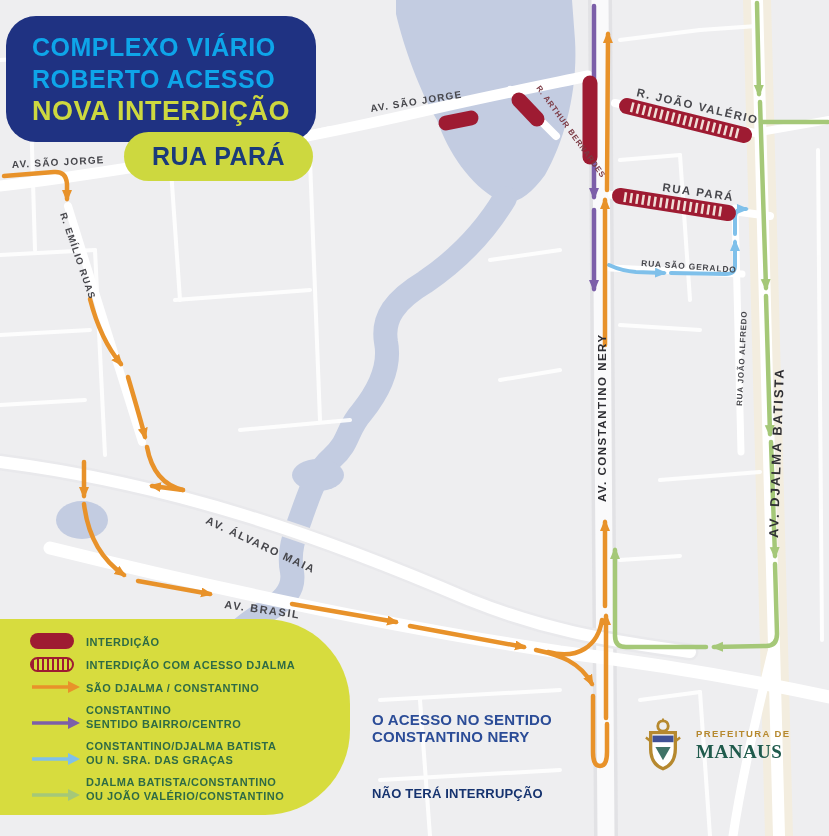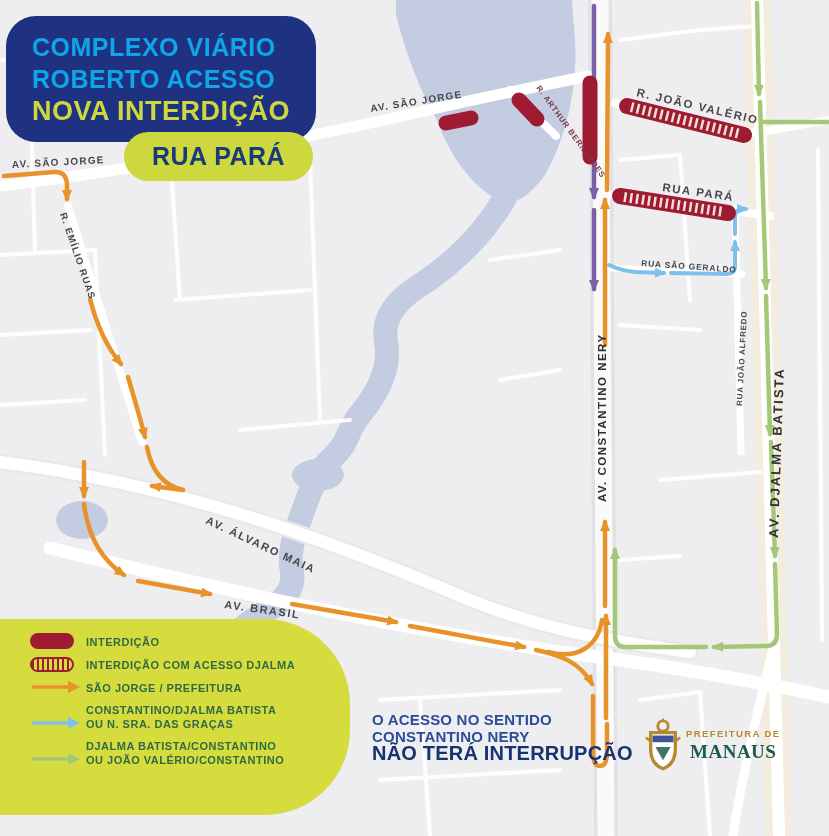--- a/index.html
+++ b/index.html
@@ -21,24 +21,24 @@
           border-radius:0 85px 85px 0;z-index:5;padding:14px 0 0 52px;box-sizing:border-box;}
   .lg-row{display:flex;align-items:flex-end;margin-bottom:7px;}
   .lg-swatch{width:56px;flex:0 0 56px;display:flex;align-items:center;height:16px;}
   .lg-text{color:#2E6B45;font-size:11px;font-weight:bold;letter-spacing:.5px;line-height:14px;padding-top:1px;}
   .sw-pill{width:44px;height:16px;border-radius:8px;background:#9E1B32;}
   .sw-hatch{width:44px;height:15px;border-radius:8px;border:2.5px solid #9E1B32;box-sizing:border-box;
             background:repeating-linear-gradient(90deg,#9E1B32 0 2px,rgba(158,27,50,0) 2px 5px);}
   
   .notice{position:absolute;left:372px;top:711px;z-index:5;color:#2B4C97;
           font-size:15px;font-weight:bold;line-height:17px;letter-spacing:.2px;}
-  .notice .strong{color:#16336F;font-size:20px;font-weight:800;}
+  .notice .strong{color:#16336F;font-size:13px;font-weight:800;margin-top:40px;}
   
   .logo{position:absolute;left:644px;top:718px;z-index:5;display:flex;align-items:center;}
-  .logo-text{margin-left:4px;text-align:center;}
+  .logo-text{margin-left:14px;}
   .logo-small{color:#B6892F;font-size:9.5px;font-weight:800;letter-spacing:1.4px;}
   .logo-big{color:#1F5A4C;font-size:19px;font-weight:bold;font-family:"Liberation Serif",serif;
             letter-spacing:.5px;margin-top:0px;line-height:26px;}
 </style>
 </head>
 <body>
 
 <div id="stage">
 
   <svg id="map-svg" width="829" height="836" viewBox="0 0 829 836">
@@ -212,22 +212,34 @@
       </div>
     </div>
     <div class="lg-row">
       <div class="lg-swatch">
         <svg width="52" height="14">
             <line x1="2" y1="7" x2="38" y2="7" stroke-width="3.5" stroke="#E8922A"></line>
             <path d="M38,1 L50,7 L38,13 Z" fill="#E8922A"></path>
           </svg>
       </div>
       <div class="lg-text">
-        <div>SÃO JORGE / PREFEITURA</div>
+        <div>SÃO DJALMA / CONSTANTINO</div>
         <div></div>
+      </div>
+    </div>
+    <div class="lg-row">
+      <div class="lg-swatch">
+        <svg width="52" height="14">
+            <line x1="2" y1="7" x2="38" y2="7" stroke-width="3.5" stroke="#7C5FA9"></line>
+            <path d="M38,1 L50,7 L38,13 Z" fill="#7C5FA9"></path>
+          </svg>
+      </div>
+      <div class="lg-text">
+        <div>CONSTANTINO</div>
+        <div>SENTIDO BAIRRO/CENTRO</div>
       </div>
     </div>
     <div class="lg-row">
       <div class="lg-swatch">
         <svg width="52" height="14">
             <line x1="2" y1="7" x2="38" y2="7" stroke-width="3.5" stroke="#7FC0EA"></line>
             <path d="M38,1 L50,7 L38,13 Z" fill="#7FC0EA"></path>
           </svg>
       </div>
       <div class="lg-text">

